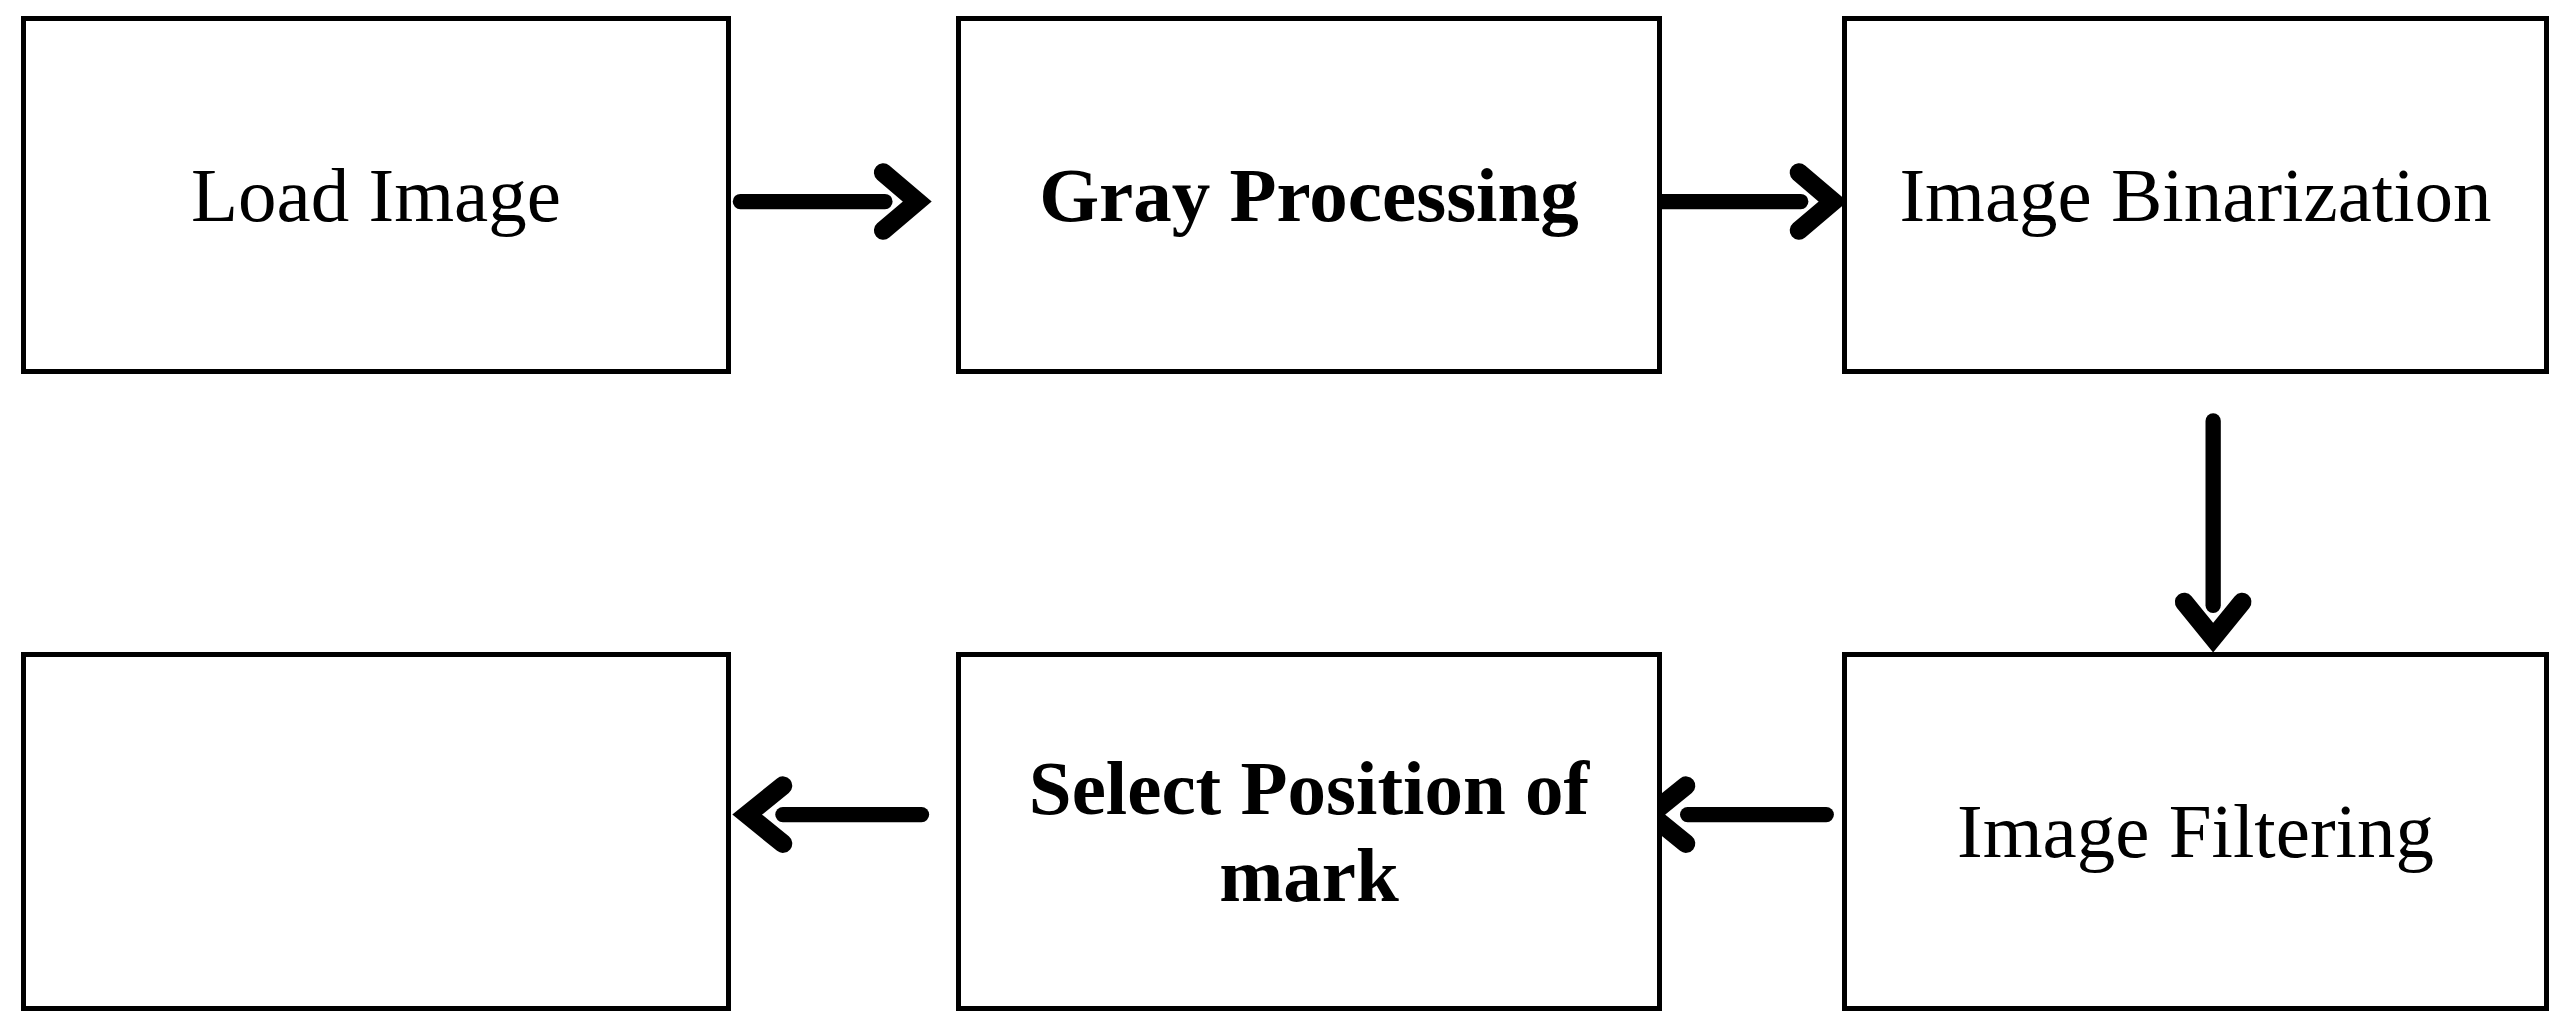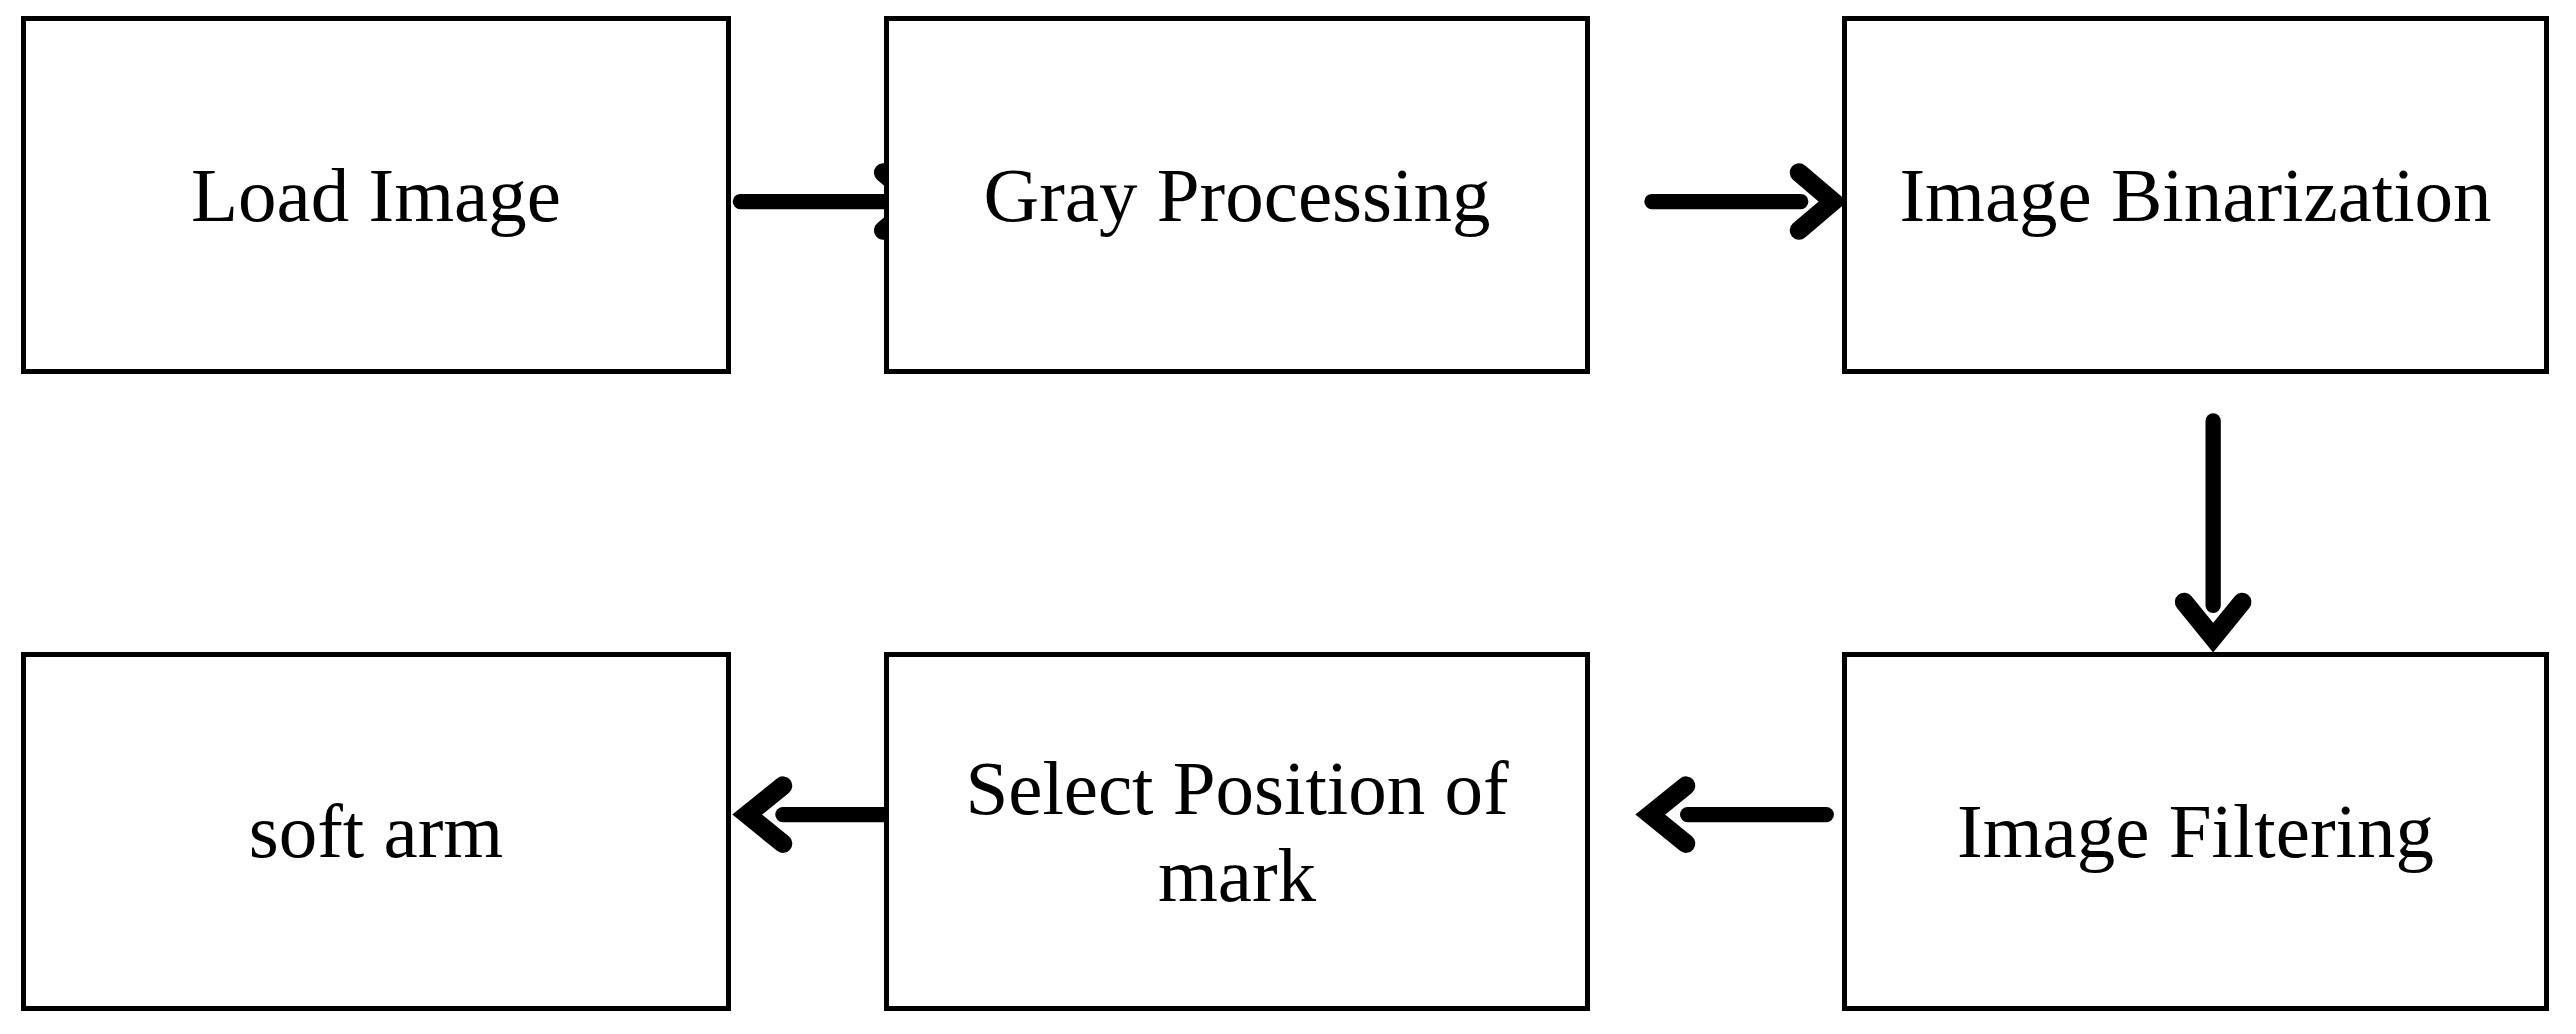--- a/index.html
+++ b/index.html
@@ -33,21 +33,21 @@
     align-items: center;
     justify-content: center;
     text-align: center;
     font-size: 77px;
     line-height: 1.13;
     color: #000000;
     white-space: nowrap;
   }
   
   .col-1 { left: 21px;   width: 710px; }
-  .col-2 { left: 884px; width: 706px; }
+  .col-2 { left: 956px; width: 706px; font-weight: bold; }
   .col-3 { left: 1842px; width: 707px; }
   .row-1 { top: 16px;  height: 358px; }
   .row-2 { top: 652px; height: 359px; }
 </style>
 </head>
 <body style="background: rgb(255, 255, 255);">
 
 <div class="canvas">
 
   <svg class="arrow-layer" viewBox="0 0 3028 1216" xmlns="http://www.w3.org/2000/svg">
@@ -79,21 +79,20 @@
 
   <div class="node col-2 row-1">
     <div>Gray Processing</div>
   </div>
 
   <div class="node col-3 row-1">
     <div>Image Binarization</div>
   </div>
 
   <div class="node col-1 row-2">
-    <div>soft arm</div>
   </div>
 
   <div class="node col-3 row-2">
     <div>Image Filtering</div>
   </div>
 
   <div class="node col-2 row-2">
     <div>Select Position of</div>
     <div>mark</div>
   </div>

